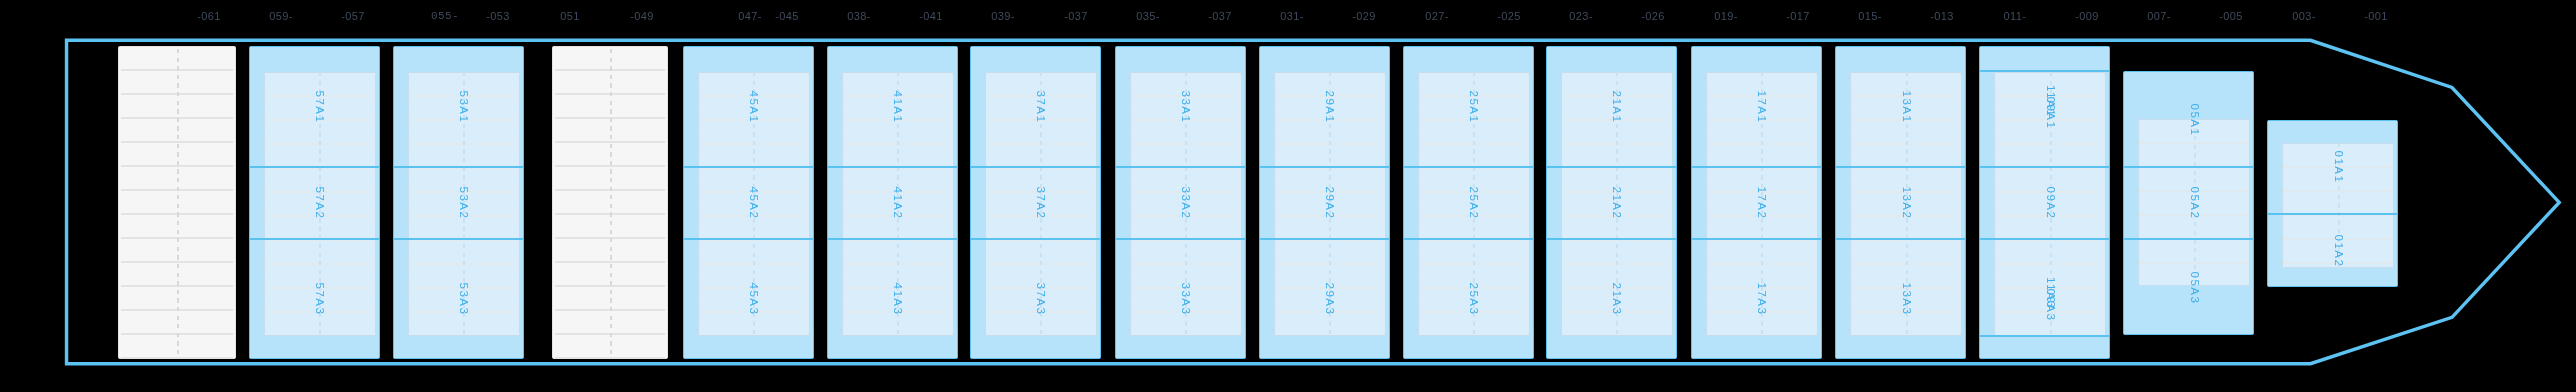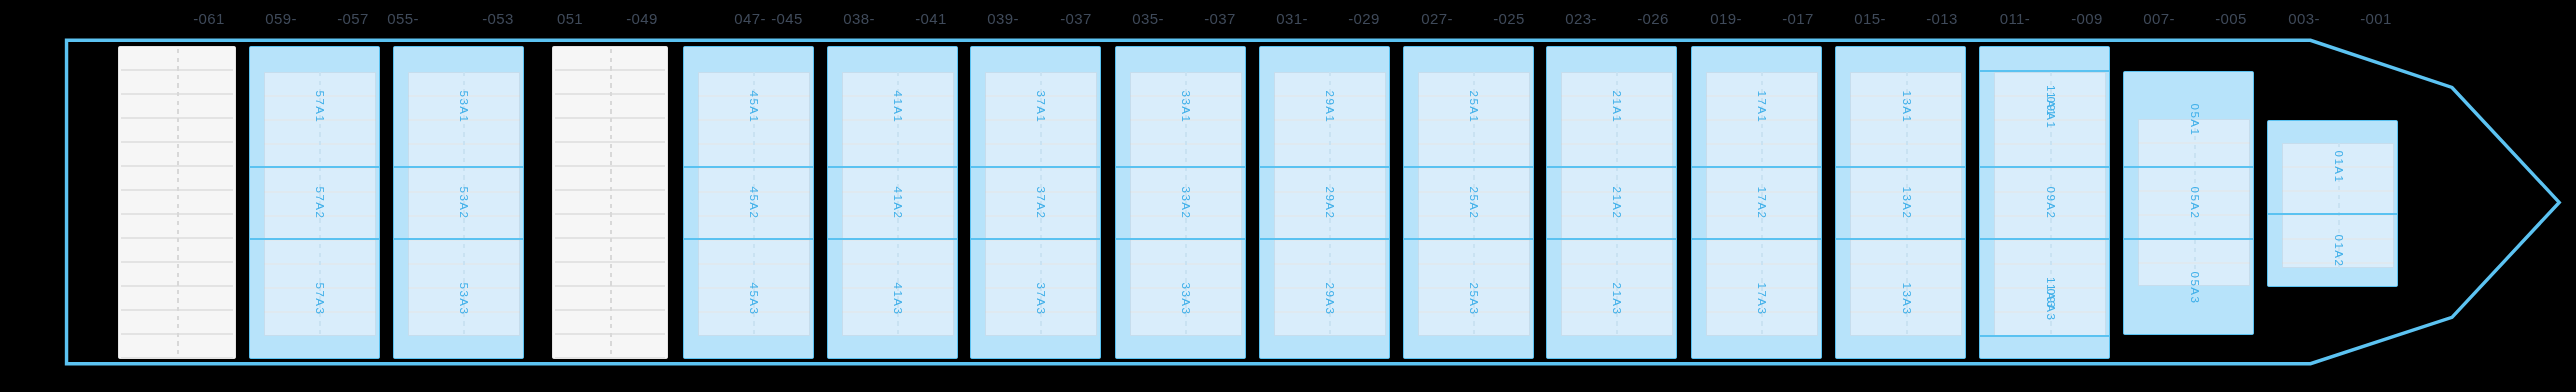--- a/index.html
+++ b/index.html
@@ -1,20 +1,20 @@
 <!DOCTYPE html>
 <html style="font-size:13.7px"><head>
 <meta charset="utf-8">
 <style>
   html,body{margin:0;padding:0;background:#000;}
   #stage{position:relative;width:2576px;height:392px;background:#000;overflow:hidden;
          font-family:"Liberation Sans", sans-serif;}
   #hull{position:absolute;left:0;top:0;}
   .hdr-label{position:absolute;top:10.3px;transform:translateX(-50%);
-             font-size:15px;letter-spacing:0.4px;color:#3f4a5a;white-space:nowrap;}
+             font-size:11px;letter-spacing:0.4px;color:#3f4a5a;white-space:nowrap;}
   .block{position:absolute;box-sizing:border-box;border-radius:1.7px;}
   .block.cargo{background:#b7e3fa;border:1.7px solid #5ac2f1;}
   .block.empty{background:#f6f6f6;border:1.7px solid #e3e3e3;}
   .inner{position:absolute;box-sizing:border-box;border:0.9px solid rgba(150,180,200,.28);
          background:#d9edfb;
          background-image:repeating-linear-gradient(to bottom, transparent 0, transparent 22px, #dfe9f0 22px, #dfe9f0 24px);}
   .inner.empty{background:#f6f6f6;border:none;
          background-image:repeating-linear-gradient(to bottom, transparent 0, transparent 22px, #e3e3e3 22px, #e3e3e3 24px);}
   .divider{position:absolute;left:0;right:0;height:2.1px;background:#5ac2f1;}
   .extra-line{position:absolute;left:0;right:0;height:1.7px;background:#5ac2f1;}
@@ -29,21 +29,21 @@
 <body>
 
 <div id="stage">
   <svg id="hull" width="2576" height="392" viewBox="0 0 3000 457">
     <polygon points="76,47 2692,47 2857,102 2982,236 2857,370 2692,424 76,424" fill="none" stroke="#5cc3f2" stroke-width="4" stroke-linejoin="miter"></polygon>
   </svg>
   <div id="header">
       <span class="hdr-label" style="left: 209px;">-061</span>
       <span class="hdr-label" style="left: 281px;">059-</span>
       <span class="hdr-label" style="left: 353px;">-057</span>
-      <span class="hdr-label" style="left: 403px;">055-</span>
+      <span class="hdr-label" style="left: 445px; font-family: Liberation Mono, monospace;">055-</span>
       <span class="hdr-label" style="left: 498px;">-053</span>
       <span class="hdr-label" style="left: 570px;">051</span>
       <span class="hdr-label" style="left: 642px;">-049</span>
       <span class="hdr-label" style="left: 714px; margin-left: 36px;">047-</span>
       <span class="hdr-label" style="left: 787px;">-045</span>
       <span class="hdr-label" style="left: 859px;">038-</span>
       <span class="hdr-label" style="left: 931px;">-041</span>
       <span class="hdr-label" style="left: 1003px;">039-</span>
       <span class="hdr-label" style="left: 1076px;">-037</span>
       <span class="hdr-label" style="left: 1148px;">035-</span>

